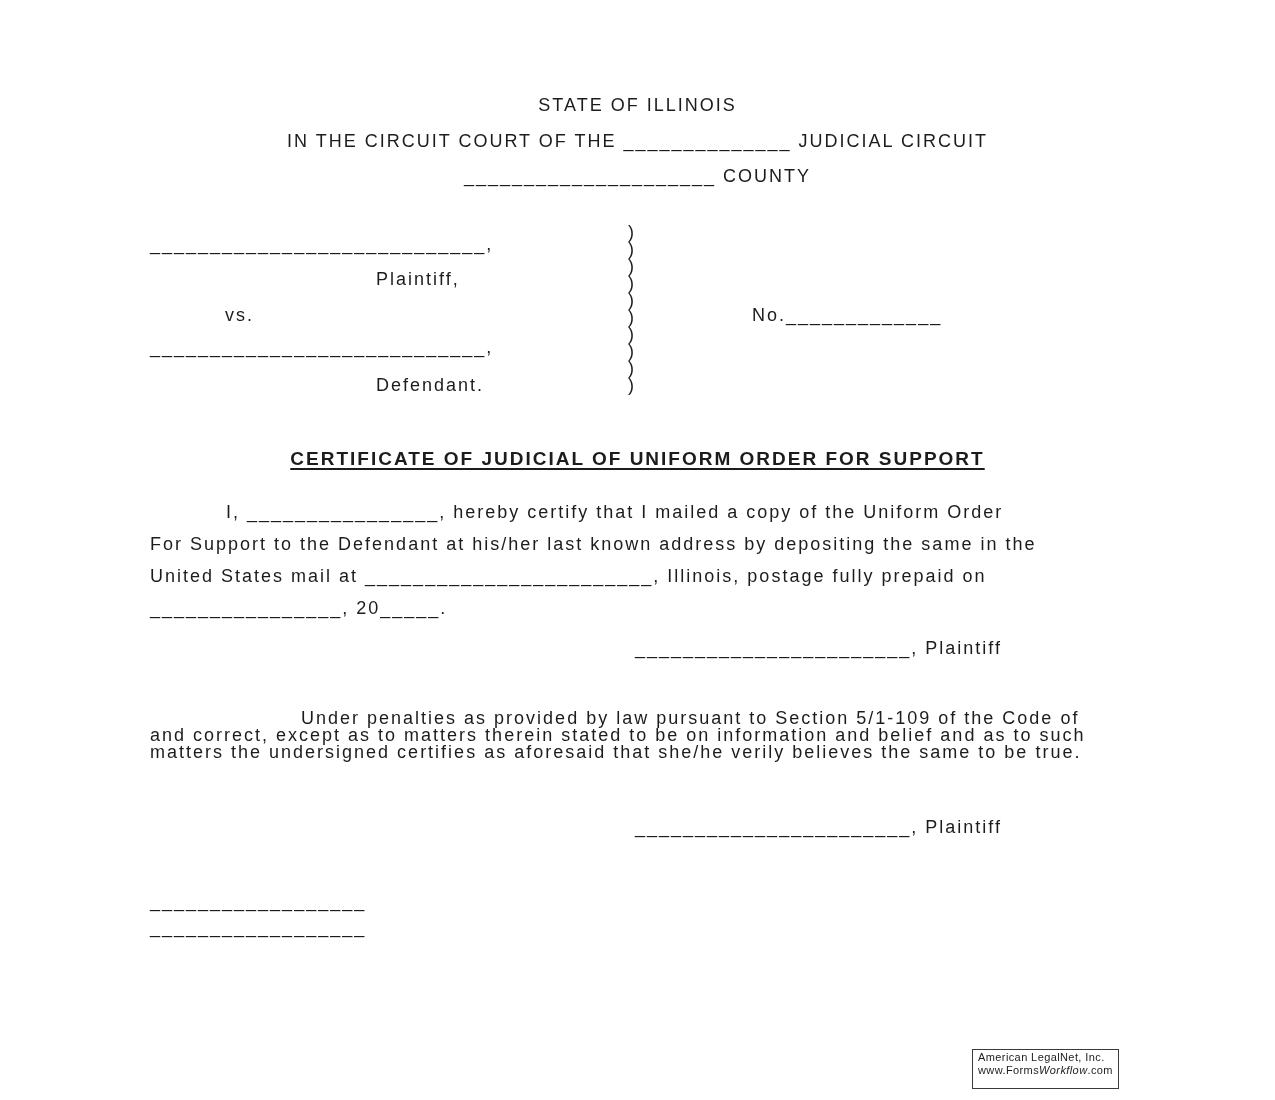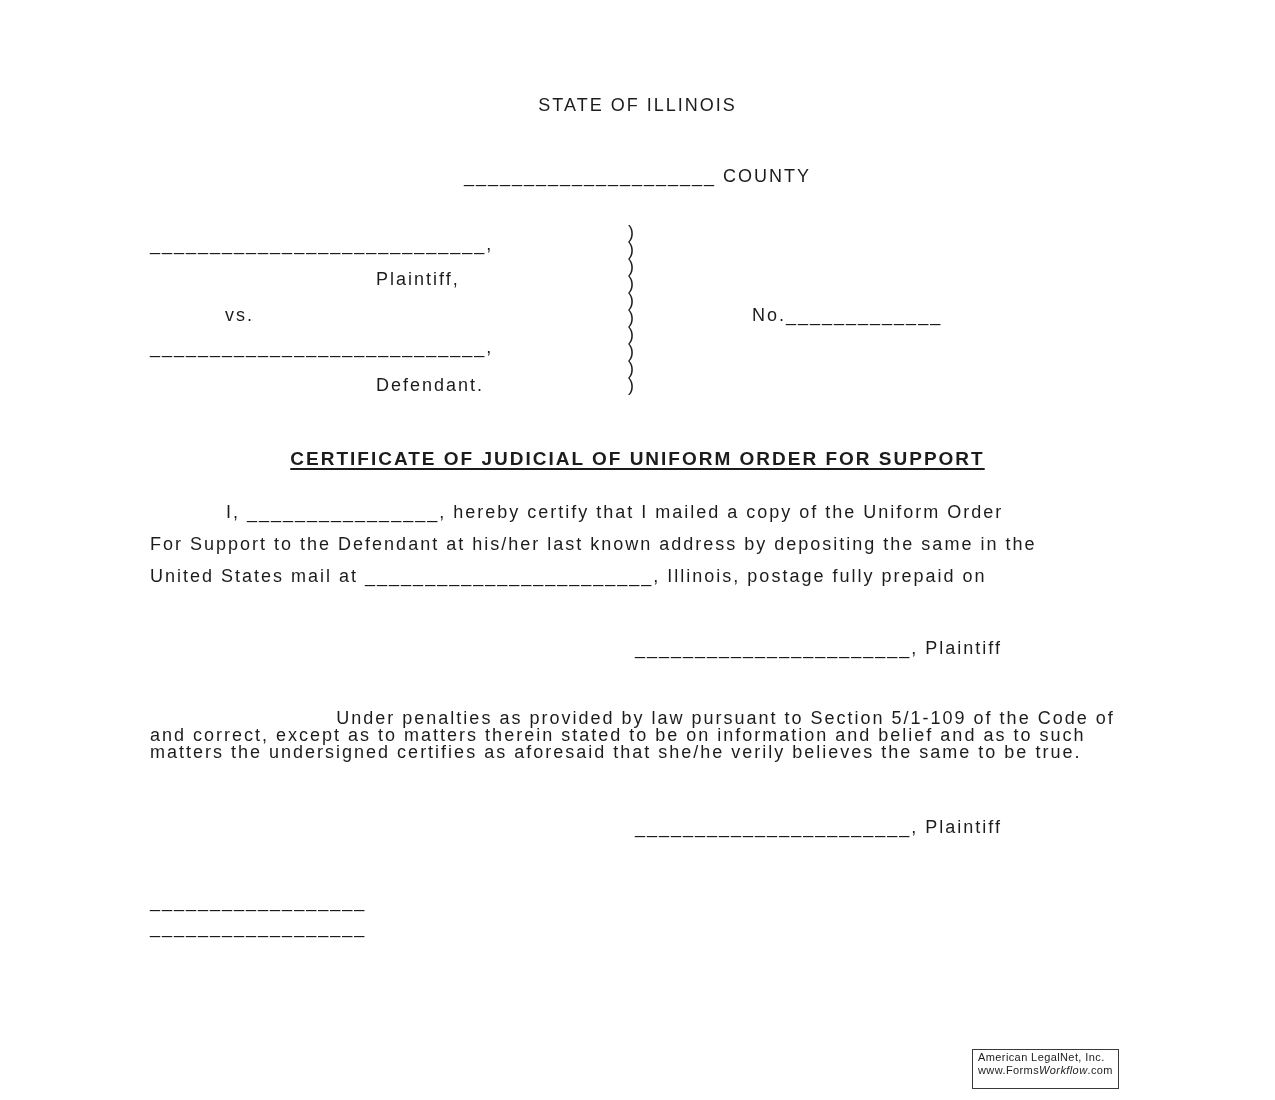--- a/index.html
+++ b/index.html
@@ -28,21 +28,21 @@
     font-weight: bold;
     text-decoration: underline;
     text-decoration-thickness: 2px;
     text-underline-offset: 3px;
   }
   .paragraph { position: absolute; }
   .paragraph > div { white-space: nowrap; }
   .para-certify > div { line-height: 32px; }
   .para-certify .first-line { padding-left: 76px; }
   .para-penalty > div { line-height: 17px; }
-  .para-penalty .first-line { padding-left: 151px; text-align: center; }
+  .para-penalty .first-line { padding-left: 151px; }
   .paren-column {
     position: absolute;
     left: 628px;
     top: 224px;
     line-height: 17px;
     letter-spacing: 0;
     white-space: pre-line;
   }
   .footer-box {
     position: absolute;
@@ -56,20 +56,21 @@
     white-space: nowrap;
   }
   .italic { font-style: italic; text-align: center; }
 </style>
 </head>
 <body>
 
 <div class="page">
 
   <div class="line center" style="top:95px">STATE OF ILLINOIS</div>
+  <div class="line center" style="top:131px">IN THE CIRCUIT COURT OF THE ______________ JUDICIAL CIRCUIT</div>
   <div class="line center" style="top:166px">_____________________ COUNTY</div>
 
   <div class="line" style="left:150px; top:234px">____________________________,</div>
   <div class="line" style="left:376px; top:269px">Plaintiff,</div>
   <div class="line" style="left:225px; top:305px">vs.</div>
   <div class="line" style="left:150px; top:337px">____________________________,</div>
   <div class="line" style="left:376px; top:375px">Defendant.</div>
 
   <div class="paren-column">)
 )
@@ -83,20 +84,21 @@
 )</div>
 
   <div class="line" style="left:752px; top:305px">No._____________</div>
 
   <div class="line center doc-title" style="top:448px">CERTIFICATE OF JUDICIAL OF UNIFORM ORDER FOR SUPPORT</div>
 
   <div class="paragraph para-certify" style="left:150px; top:496px; width:1000px">
     <div class="first-line">I, ________________, hereby certify that I mailed a copy of the Uniform Order</div>
     <div>For Support to the Defendant at his/her last known address by depositing the same in the</div>
     <div>United States mail at ________________________, Illinois, postage fully prepaid on</div>
+    <div>________________, 20_____.</div>
   </div>
 
   <div class="line" style="left:635px; top:638px">_______________________, Plaintiff</div>
 
   <div class="paragraph para-penalty" style="left:150px; top:710px; width:1000px">
     <div class="first-line">Under penalties as provided by law pursuant to Section 5/1-109 of the Code of</div>
     <div>and correct, except as to matters therein stated to be on information and belief and as to such</div>
     <div>matters the undersigned certifies as aforesaid that she/he verily believes the same to be true.</div>
   </div>
 

